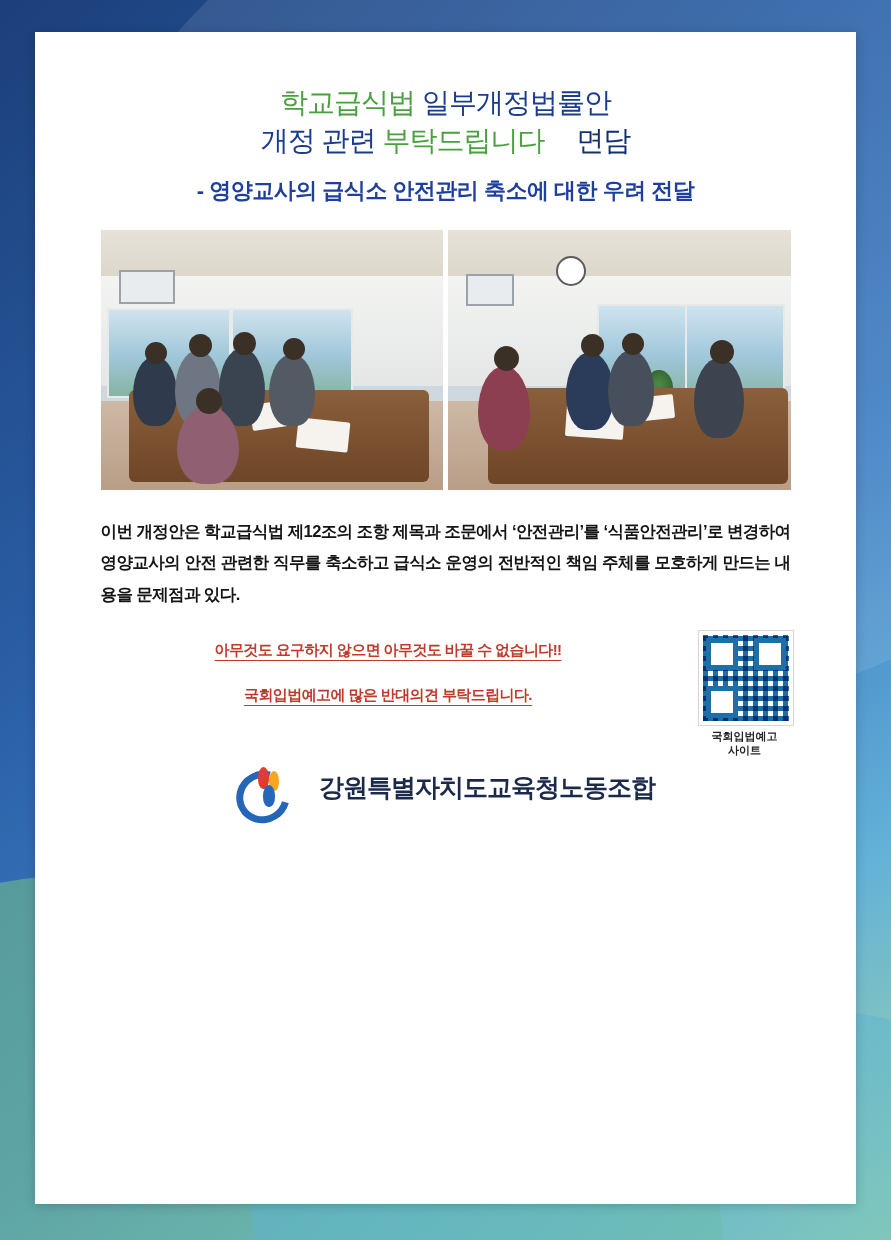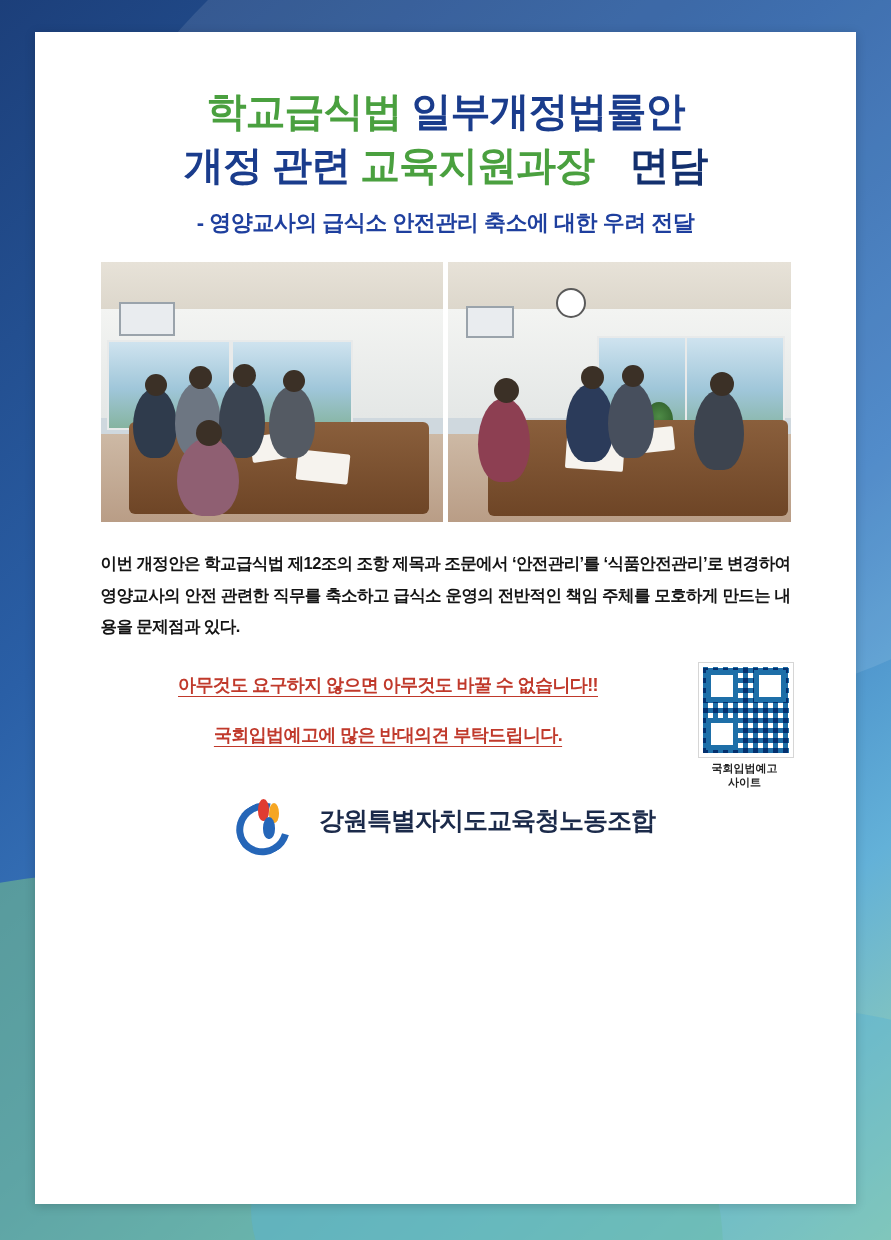--- a/index.html
+++ b/index.html
@@ -62,22 +62,22 @@
     background: #ffffff;
     box-shadow: 0 2px 10px rgba(0,0,0,0.18);
   }
 
   
   .title-block {
     padding-top: 52px;
     text-align: center;
   }
   .title-line {
-    font-size: 40px;
-    font-weight: 700;
+    font-size: 28px;
+    font-weight: 400;
     letter-spacing: -1px;
     line-height: 1.35;
     white-space: nowrap;
   }
   .t-blue { color: #1a3c8c; }
   .t-green { color: #4aa03f; }
   .t-navy { color: #13306e; margin-left: 25px; }
 
   .subtitle {
     margin-top: 16px;
@@ -171,21 +171,21 @@
 
   
   .cta {
     margin: 30px auto 0;
     width: 690px;
     position: relative;
     height: 118px;
   }
   .cta-line {
     text-align: center;
-    font-size: 18px;
+    font-size: 15px;
     font-weight: 800;
     color: #c0392b;
     text-decoration: underline;
     text-underline-offset: 5px;
     letter-spacing: -0.6px;
     padding-right: 115px;
   }
   .cta-line.second { margin-top: 26px; }
 
   .qr-wrap {
@@ -266,21 +266,21 @@
   <div class="bg-swoosh-2"></div>
   <div class="bg-swoosh-3"></div>
 
   <div class="card">
 
     <div class="title-block">
       <div class="title-line">
         <span class="t-green">학교급식법 </span><span class="t-blue">일부개정법률안</span>
       </div>
       <div class="title-line">
-        <span class="t-blue">개정 관련 </span><span class="t-green">교육지원과장 </span><span class="t-navy">면담</span>
+        <span class="t-blue">개정 관련 </span><span class="t-green">부탁드립니다 </span><span class="t-navy">면담</span>
       </div>
     </div>
 
     <div class="subtitle">- 영양교사의 급식소 안전관리 축소에 대한 우려 전달</div>
 
     <div class="photo-row">
       <div class="photo">
         <div class="ceiling"></div>
         <div class="wall"></div>
         <div class="window" style="left:6px; top:78px; width:120px; height:86px;"></div>

